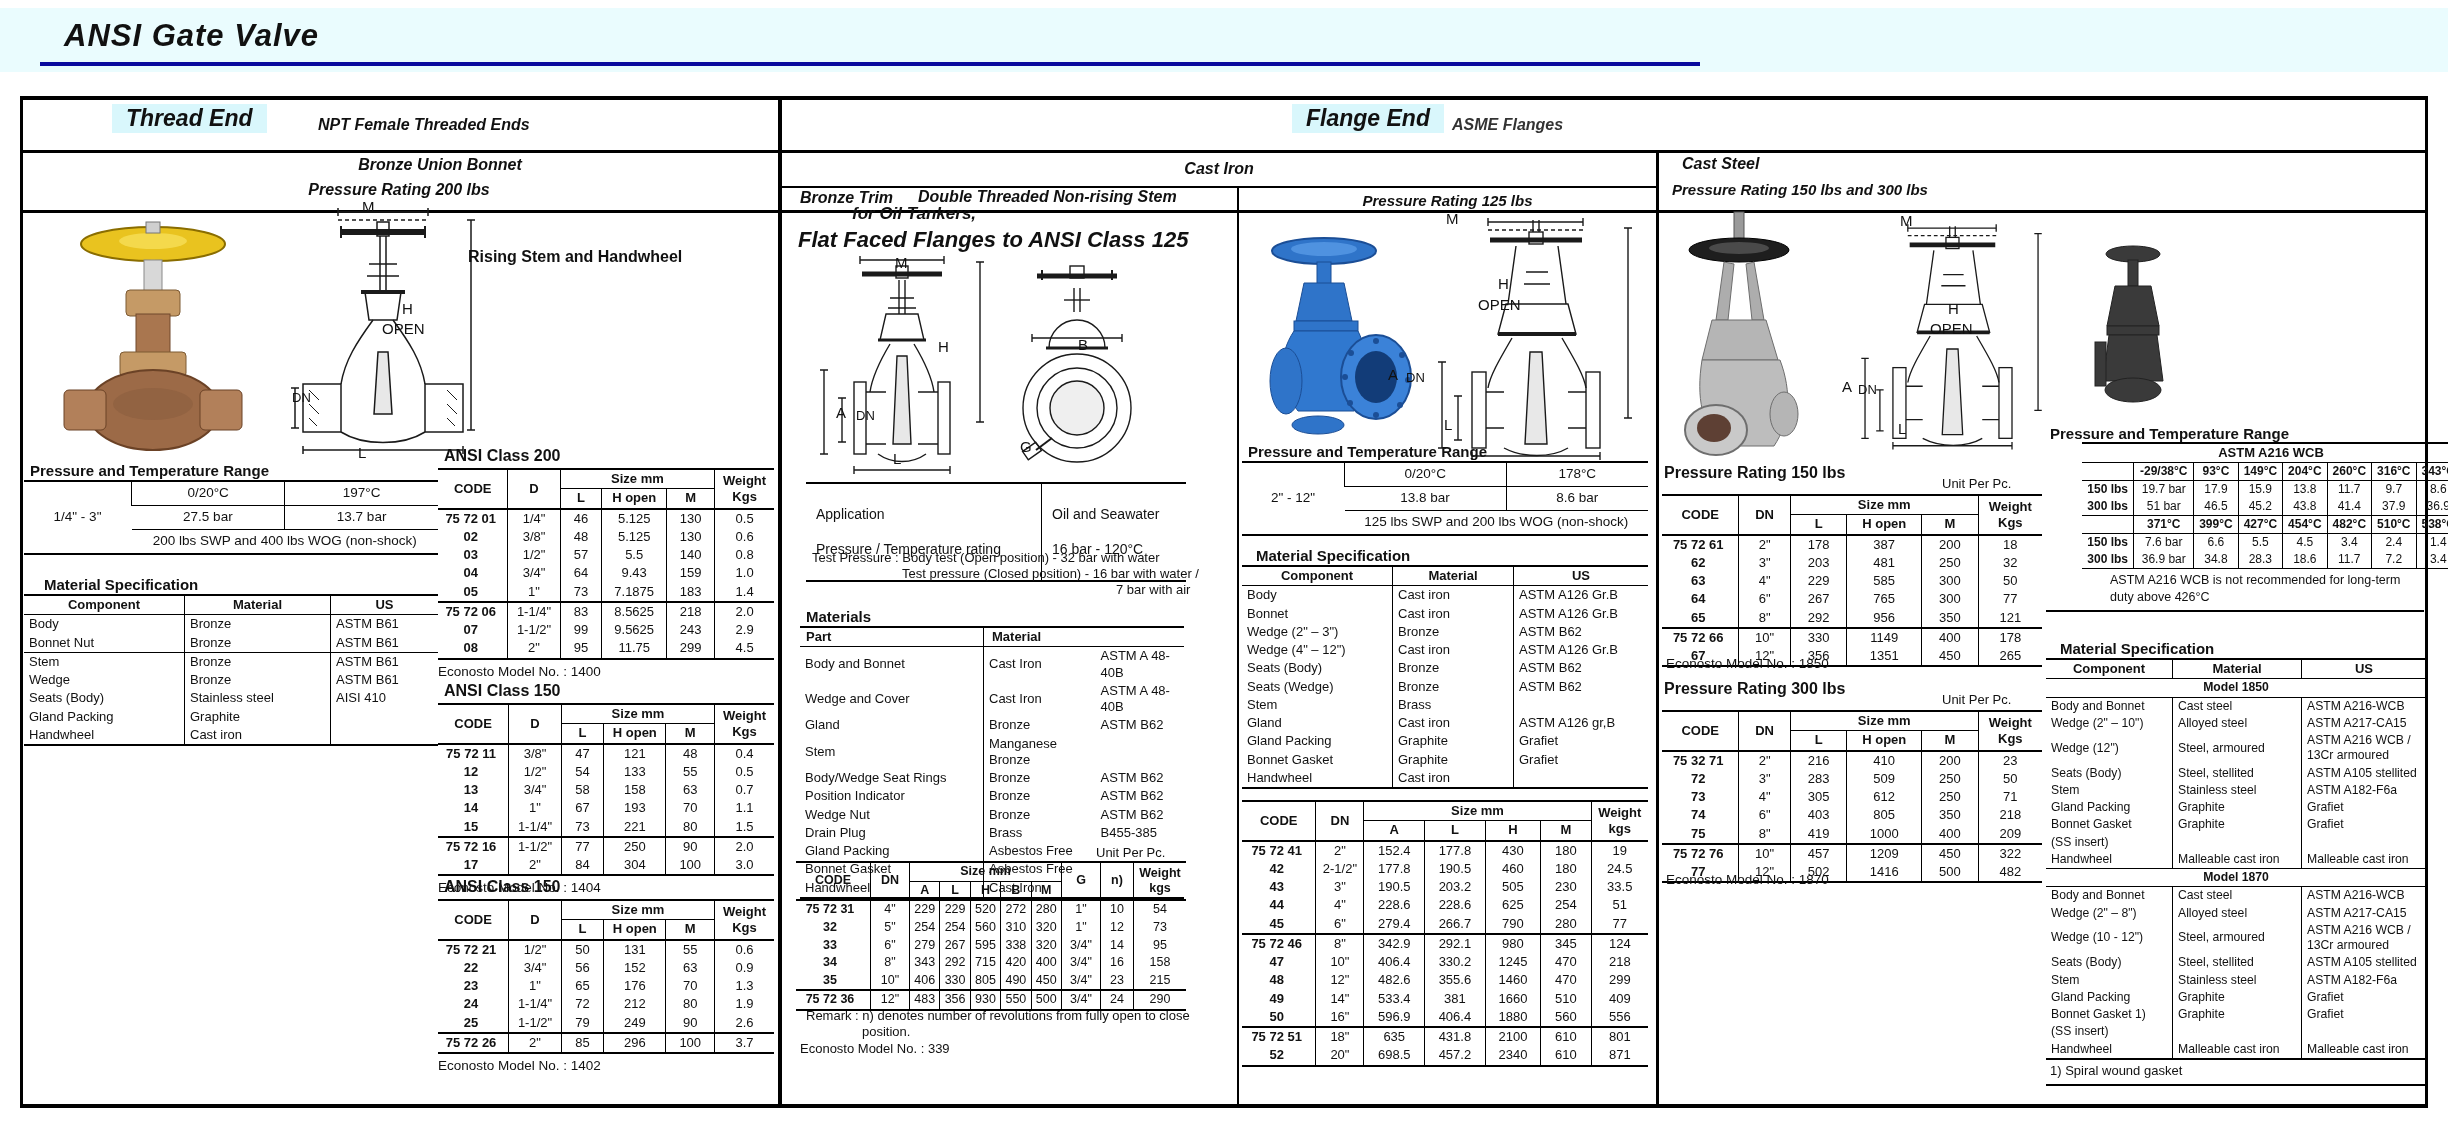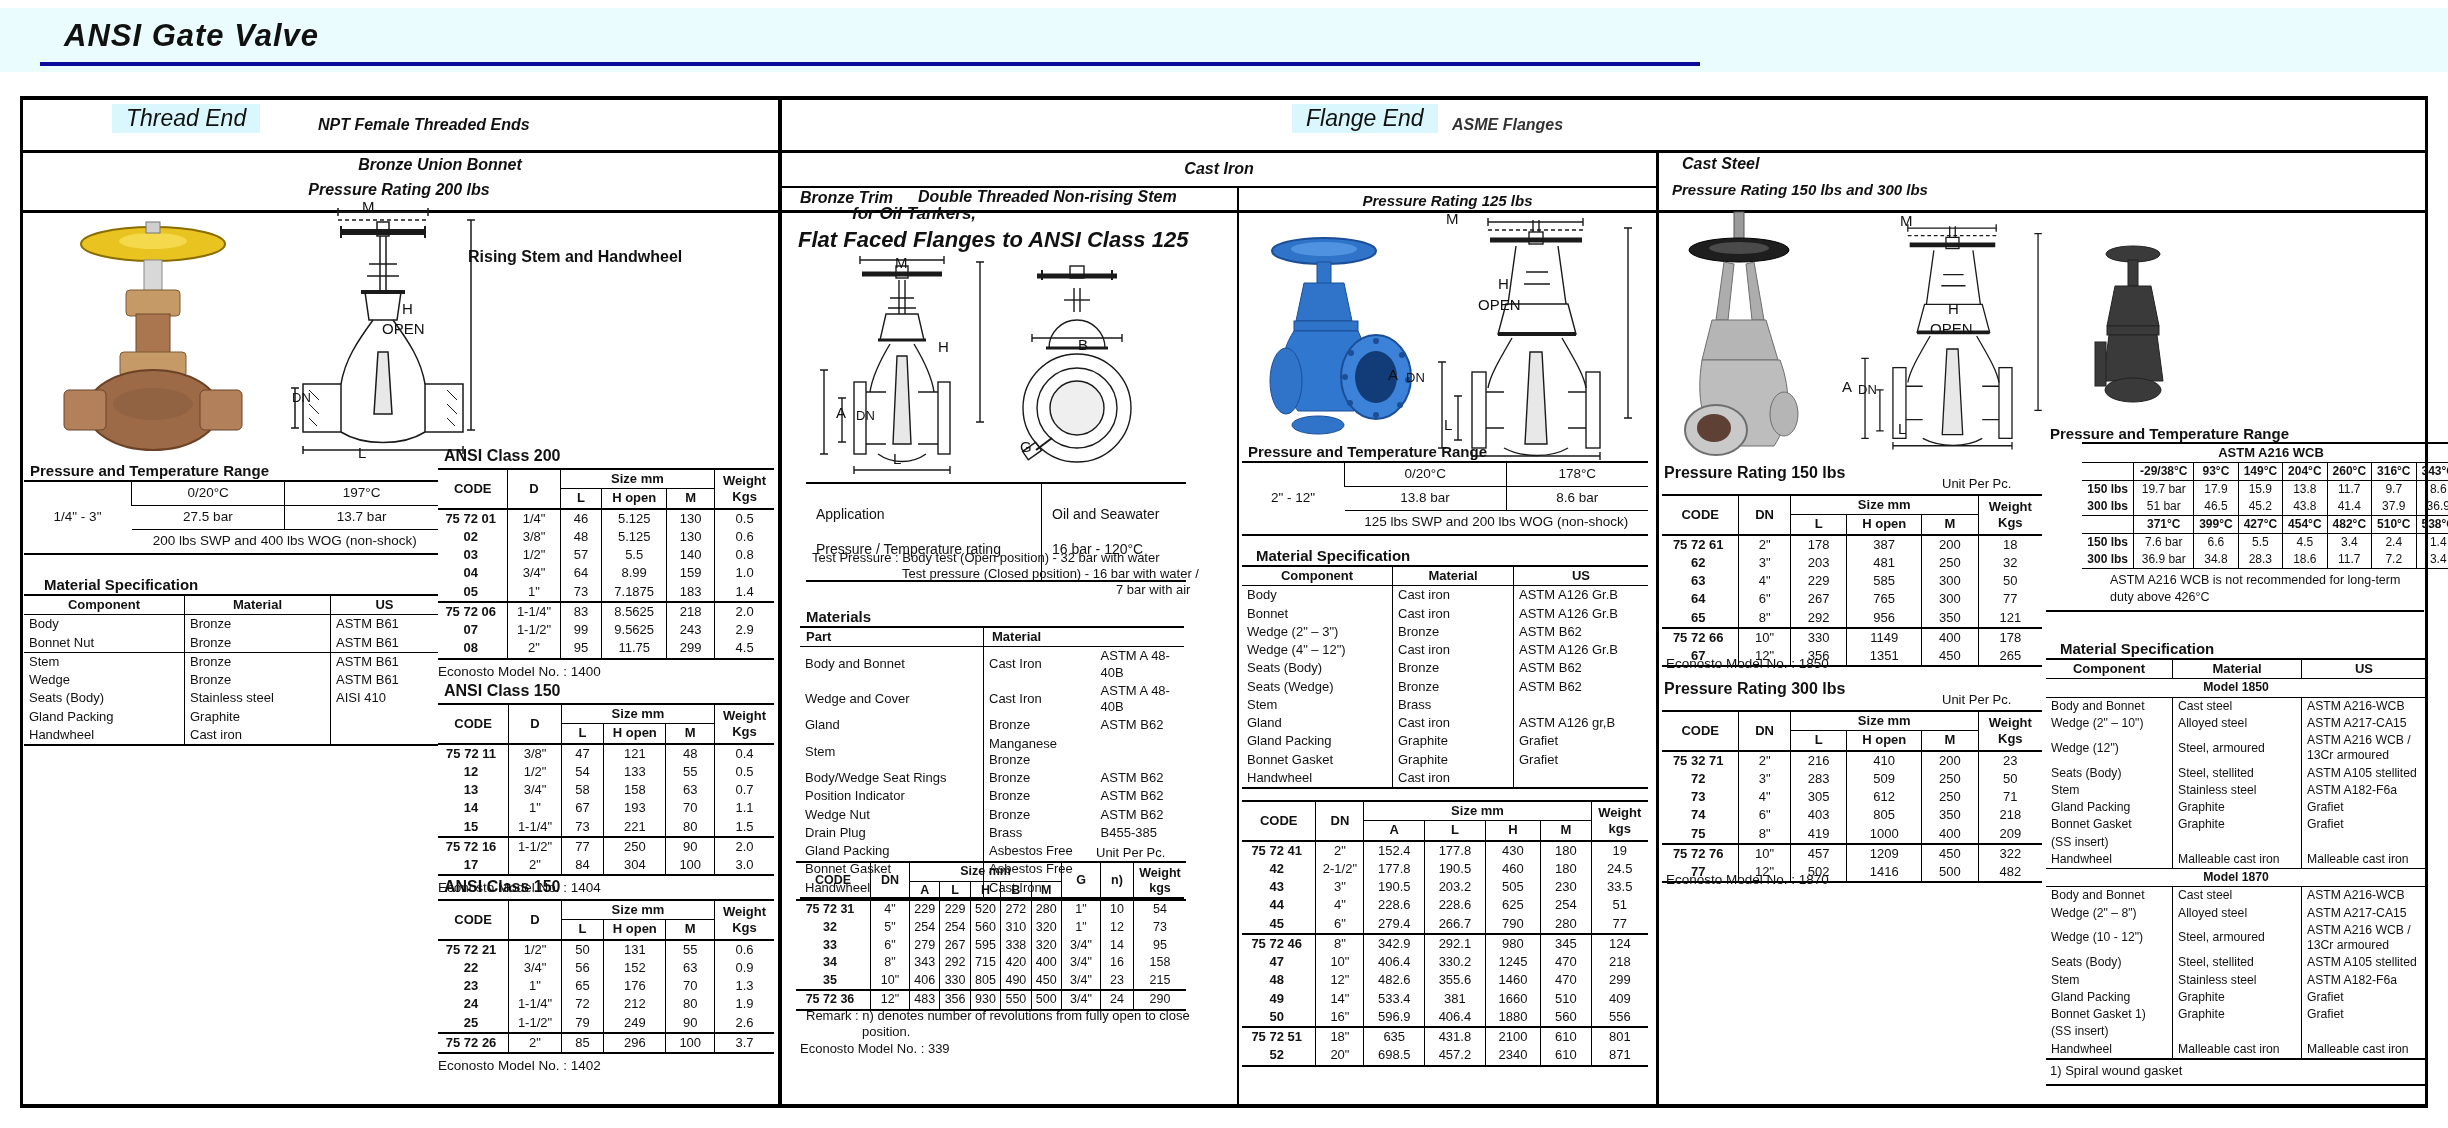--- a/index.html
+++ b/index.html
@@ -5,21 +5,21 @@
   html,body{margin:0;padding:0;background:#fff;}
   .page{position:relative;width:2448px;height:1128px;background:#fff;overflow:hidden;
         font-family:"Liberation Sans",sans-serif;color:#111;}
   .abs{position:absolute;}
   .hline,.vline{position:absolute;background:#000;}
   
   .band{position:absolute;left:0;top:8px;width:2448px;height:64px;background:#eafcfe;}
   .page-title{position:absolute;left:64px;top:18px;font-size:31px;font-weight:bold;font-style:italic;letter-spacing:1px;}
   .title-underline{position:absolute;left:40px;top:62px;width:1660px;height:4px;background:#0a0a9e;}
   
-  .bigend{font-size:23px;font-weight:normal;font-style:italic;background:#d9f7fc;padding:1px 14px;}
+  .bigend{font-size:23px;font-weight:bold;font-style:italic;background:#d9f7fc;padding:1px 14px;}
   .subhead{font-size:16px;font-weight:bold;font-style:italic;}
   .subhead2{font-size:15px;font-weight:bold;font-style:italic;}
   .center{text-align:center;}
   .sec-title{font-weight:bold;font-size:15px;}
   .grp-title{font-weight:bold;font-size:16px;margin:0 0 3px 6px;}
   .model-line{font-size:13.5px;margin-top:4px;}
   .note-text{font-size:13px;}
   
   table.tbl{border-collapse:collapse;color:#111;}
   .tbl th,.tbl td{font-size:13px;line-height:1.25;padding:1px 5px;white-space:pre-line;}
@@ -257,21 +257,21 @@
             <td>1/2"</td>
             <td>57</td>
             <td>5.5</td>
             <td>140</td>
             <td>0.8</td>
           </tr>
           <tr>
             <td>04</td>
             <td>3/4"</td>
             <td>64</td>
-            <td>8.99</td>
+            <td>9.43</td>
             <td>159</td>
             <td>1.0</td>
           </tr>
           <tr>
             <td>05</td>
             <td>1"</td>
             <td>73</td>
             <td>7.1875</td>
             <td>183</td>
             <td>1.4</td>

